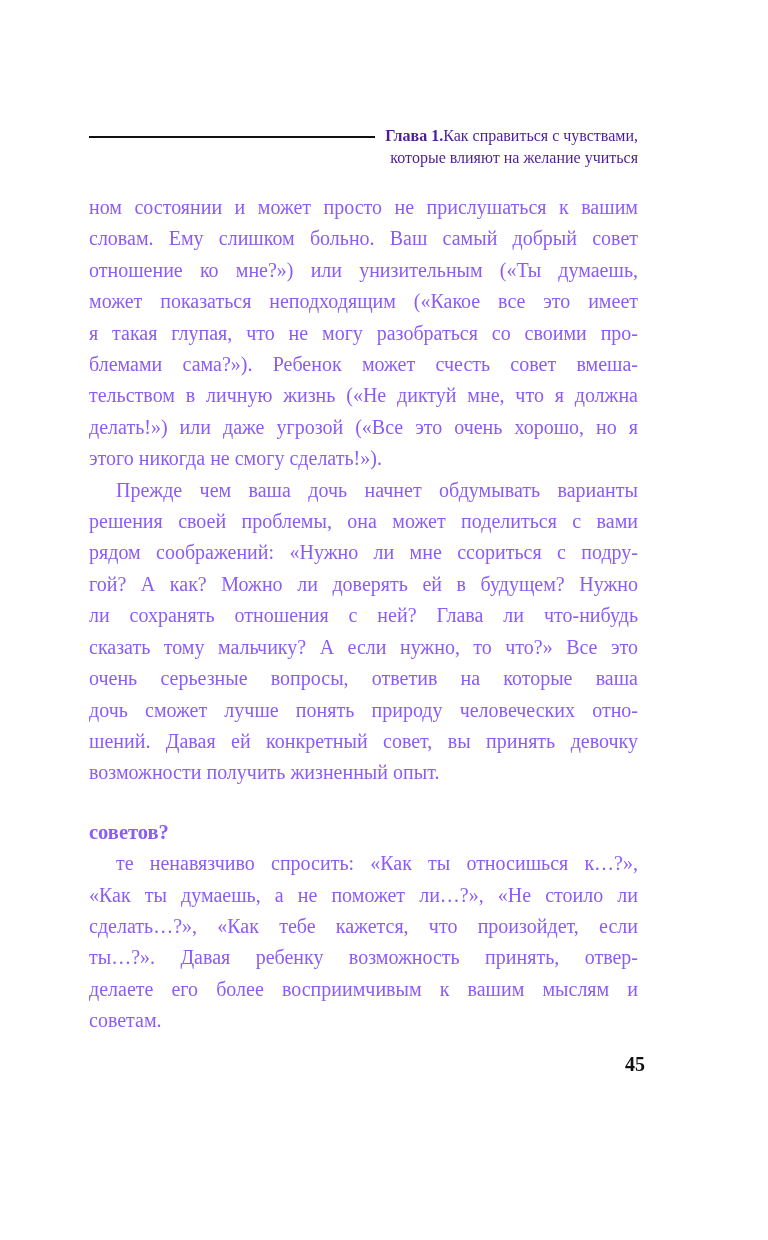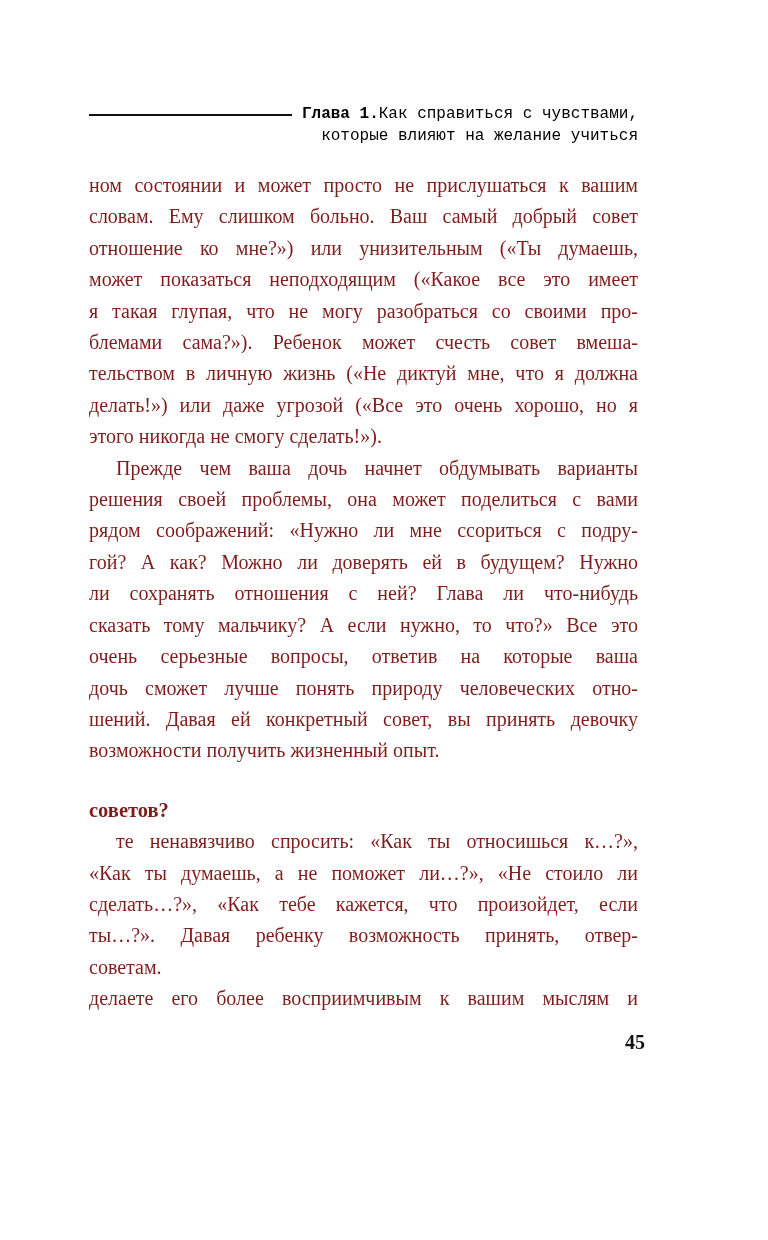--- a/index.html
+++ b/index.html
@@ -16,24 +16,25 @@
     overflow: hidden;
   }
   .content {
     margin-left: 89px;
     width: 549px;
   }
 
   
   .running-header {
     padding-top: 103px;
-    font-family: Liberation Mono, monospace;
+    font-family: Liberation Serif, serif;
     font-size: 16px;
     line-height: 22px;
-    color: #000000;
+    color: #4c1d95;
+    margin-top: 22px;
   }
   .header-line1 {
     display: flex;
     align-items: center;
     justify-content: flex-end;
     white-space: nowrap;
   }
   .header-rule {
     flex: 1 1 auto;
     height: 2px;
@@ -46,21 +47,21 @@
   .header-line2 {
     text-align: right;
     font-weight: 400;
   }
 
   
   .body-text {
     margin-top: 23px;
     font-family: "Liberation Serif", "DejaVu Serif", serif;
     font-size: 20px;
-    color: #7f1d1d;
+    color: #8b5cf6;
   }
   .para .line {
     line-height: 31.4px;
     text-align: justify;
     text-align-last: justify;
     white-space: normal;
   }
   .para .line.last {
     text-align-last: left;
   }
@@ -127,21 +128,21 @@
           <div class="line last">возможности получить жизненный опыт.</div>
         </div>
       <div class="para section-heading">
           <div class="line last">советов?</div>
         </div>
       <div class="para indent">
           <div class="line">те ненавязчиво спросить: «Как ты относишься к…?»,</div>
           <div class="line">«Как ты думаешь, а не поможет ли…?», «Не стоило ли</div>
           <div class="line">сделать…?», «Как тебе кажется, что произойдет, если</div>
           <div class="line">ты…?». Давая ребенку возможность принять, отвер-</div>
+          <div class="line">делаете его более восприимчивым к вашим мыслям и</div>
           <div class="line last">советам.</div>
-          <div class="line">делаете его более восприимчивым к вашим мыслям и</div>
         </div>
     </div>
 
   </div>
 
   <div class="folio">45</div>
 </div>
 
 </body></html>

